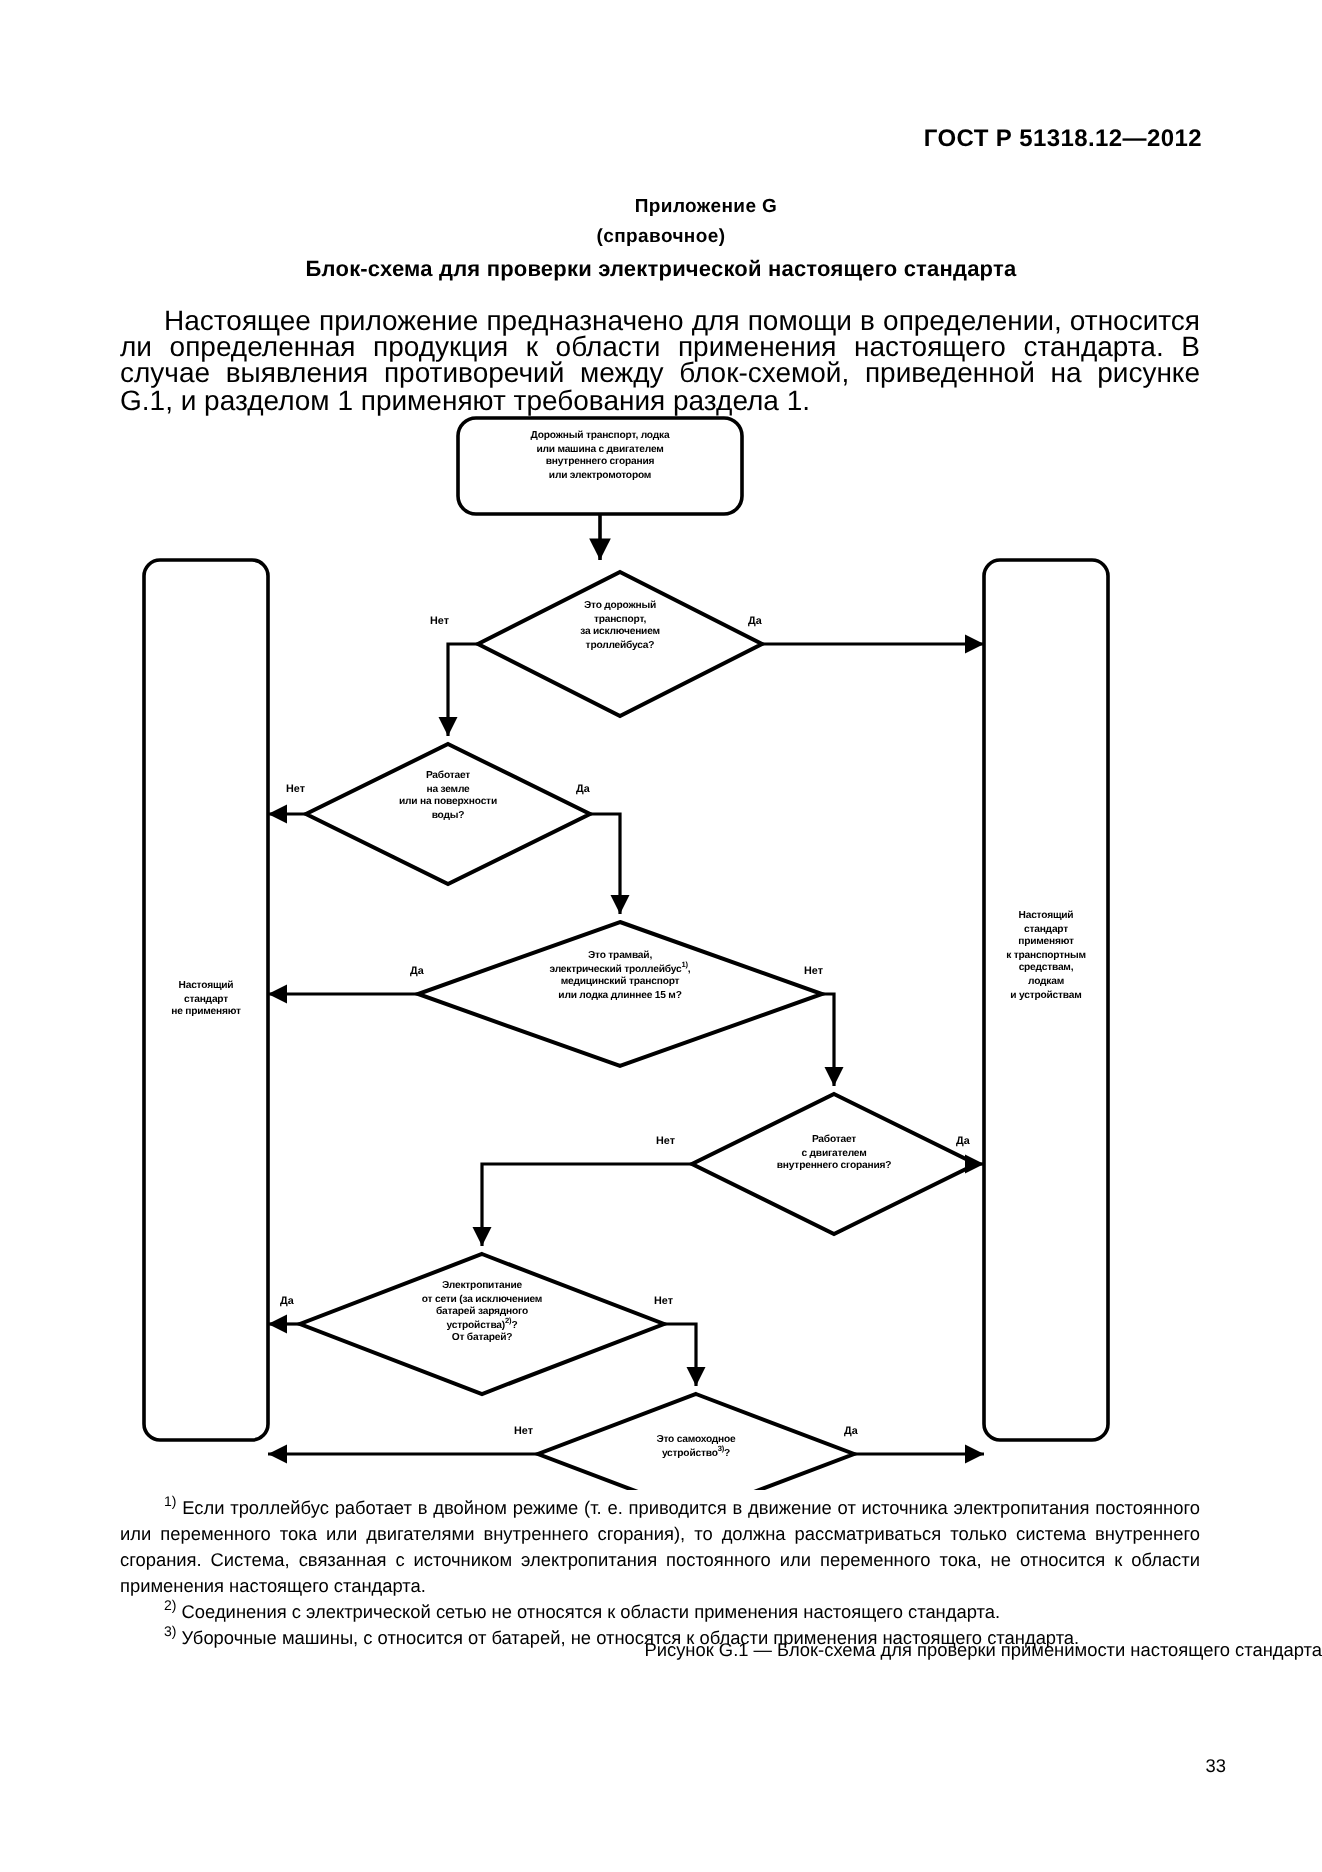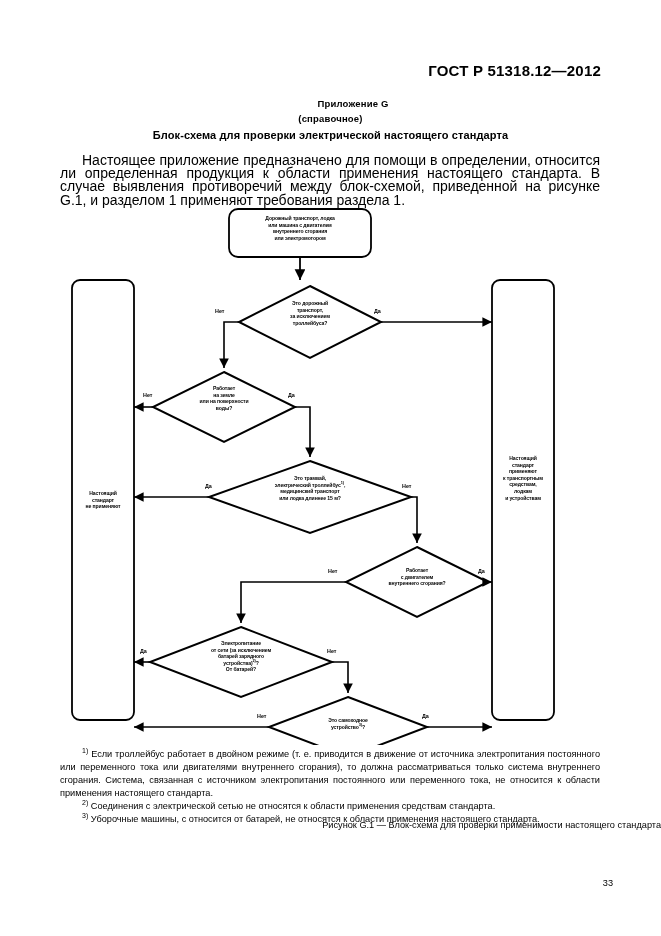--- a/index.html
+++ b/index.html
@@ -20,21 +20,21 @@
     position: absolute;
     inset: 0;
     background: #ffffff;
   }
 
   
   .std-header {
     position: absolute;
     top: 62px;
     right: 60px;
-    font-size: 15px;
+    font-size: 12px;
     font-weight: bold;
     letter-spacing: 0.2px;
     white-space: nowrap;
   }
 
   
   .annex-line {
     position: absolute;
     left: 0;
     right: 0;
@@ -295,21 +295,21 @@
     <div class="edge-label" style="left:422px; top:513px;">Да</div>
   </div>
 
   <div class="notes">
     <div class="note">
       <span class="marker">1)</span>
       <span>Если троллейбус работает в двойном режиме (т. е. приводится в движение от источника электропитания постоянного или переменного тока или двигателями внутреннего сгорания), то должна рассматриваться только система внутреннего сгорания. Система, связанная с источником электропитания постоянного или переменного тока, не относится к области применения настоящего стандарта.</span>
     </div>
     <div class="note">
       <span class="marker">2)</span>
-      <span>Соединения с электрической сетью не относятся к области применения средствам стандарта.</span>
+      <span>Соединения с электрической сетью не относятся к области применения настоящего стандарта.</span>
     </div>
     <div class="note">
       <span class="marker">3)</span>
       <span>Уборочные машины, с относится от батарей, не относятся к области применения настоящего стандарта.</span>
     </div>
   </div>
 
   <div class="fig-caption">Рисунок G.1 — Блок-схема для проверки применимости настоящего стандарта</div>
 
   <div class="page-number">33</div>

